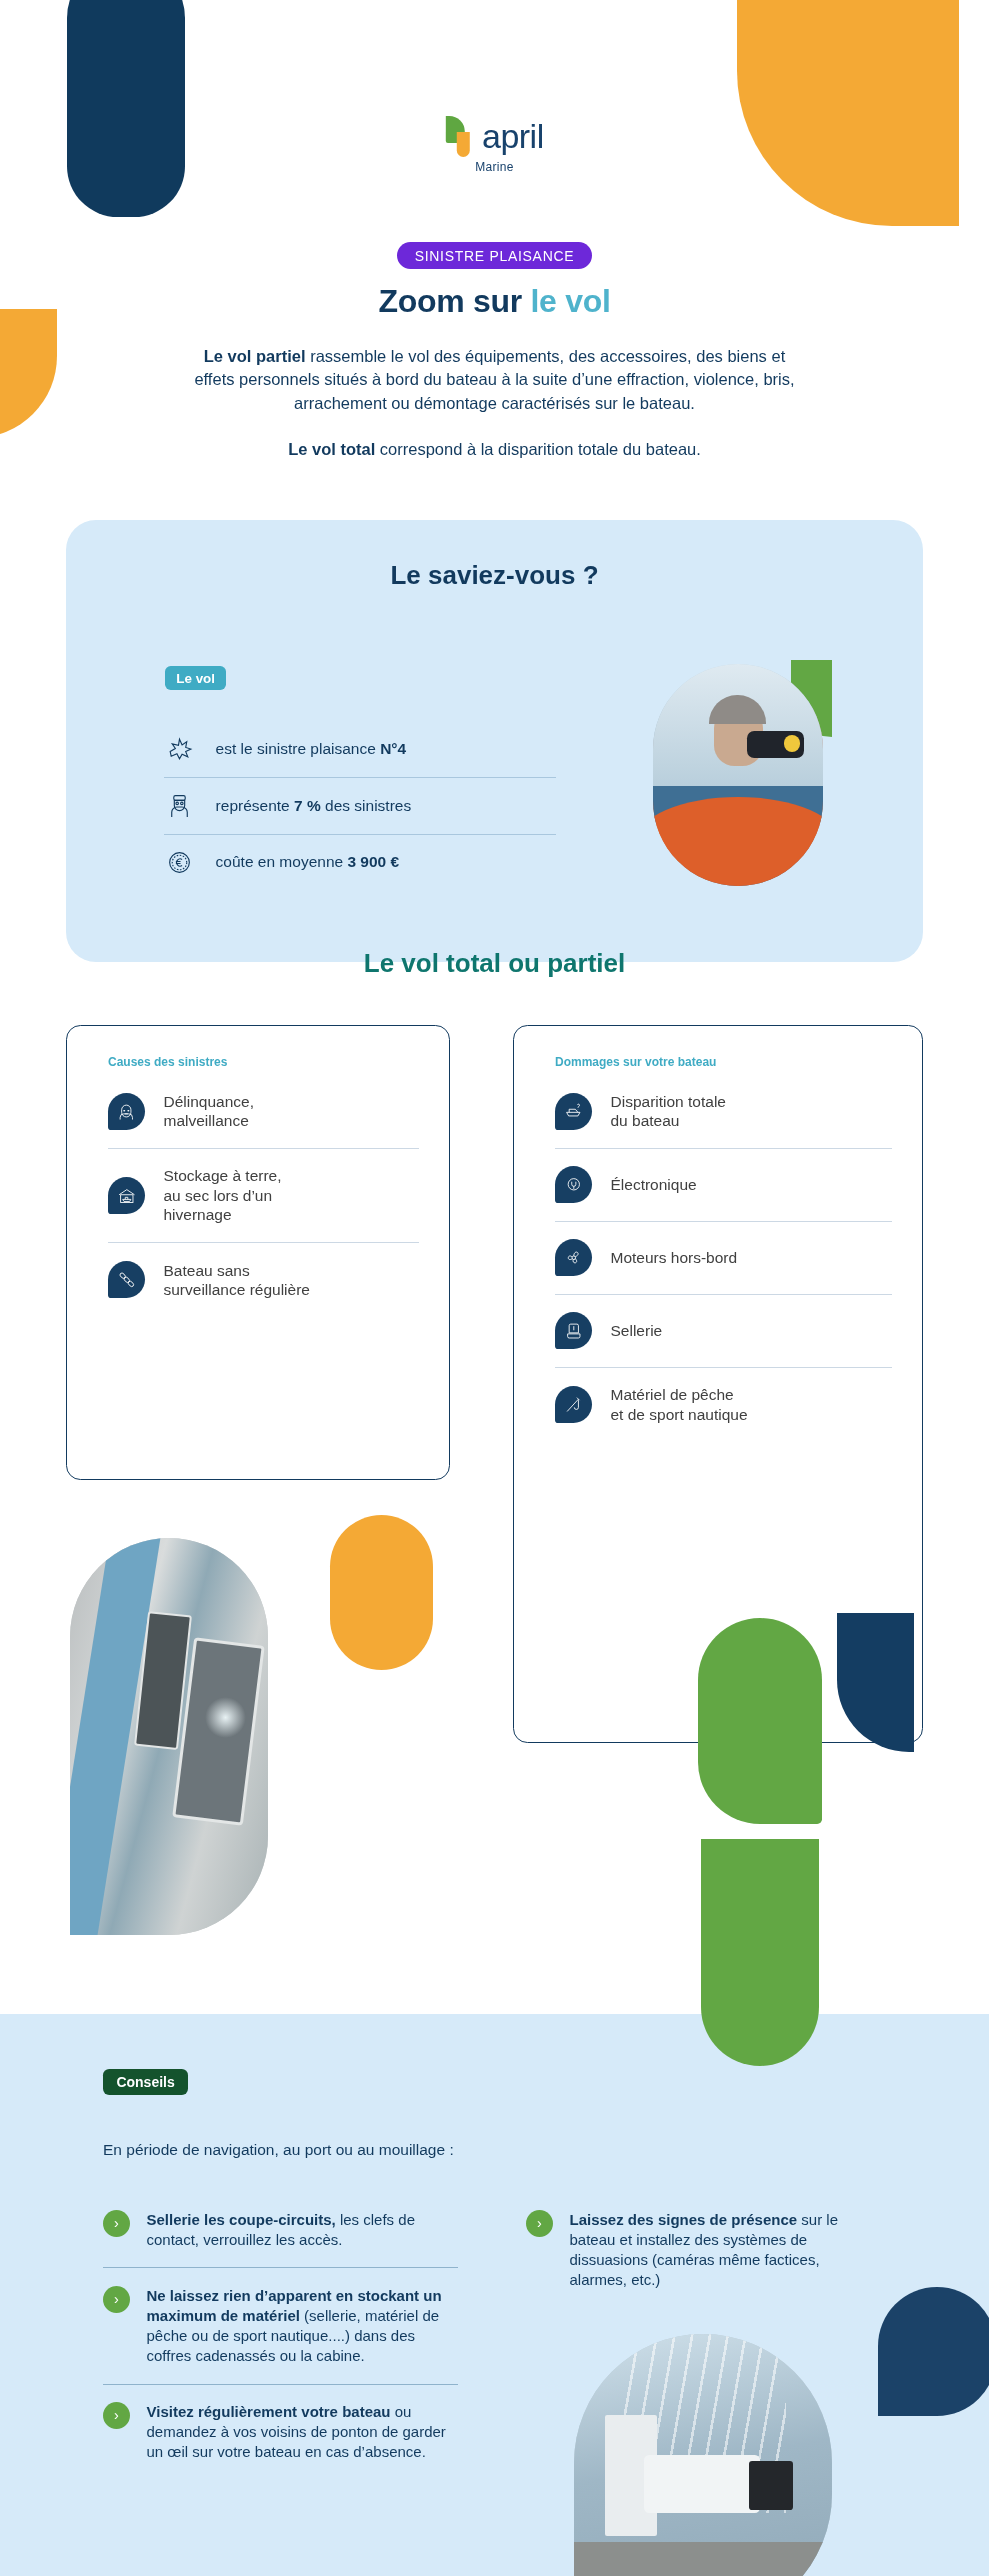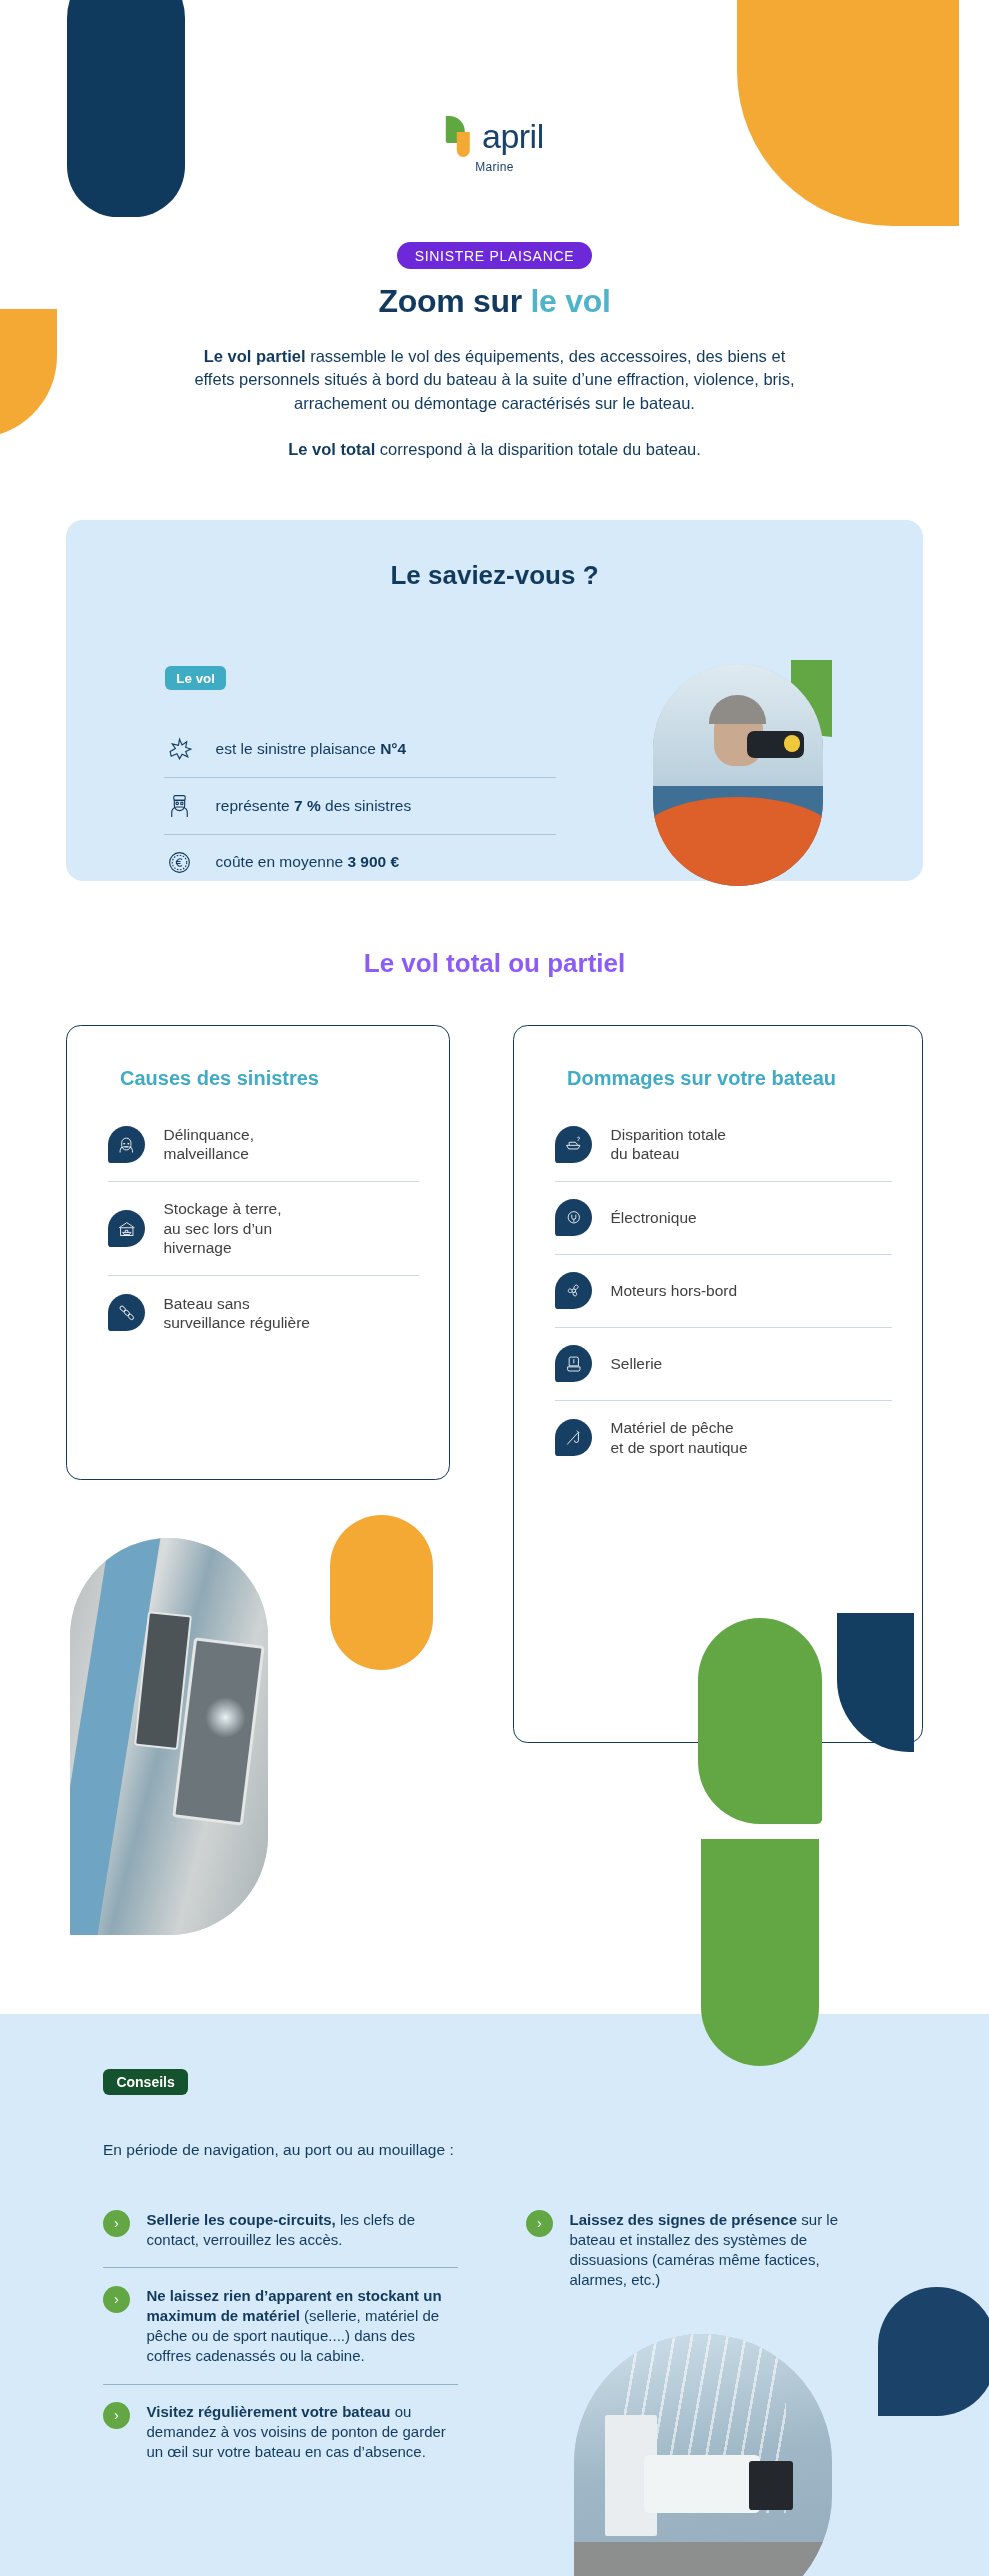--- a/index.html
+++ b/index.html
@@ -49,22 +49,22 @@
   .pill{display:inline-block;background:#6d28d9;color:#fff;border-radius:13.4px;
      padding:5.7px 17.5px;font-size:14px;letter-spacing:0.7px;}
   .hero{position:absolute;left:0;top:242px;width:989px;text-align:center;}
   .hero h1{margin:13.4px 0 0;font-size:32px;font-weight:700;color:#123a5e;letter-spacing:-0.3px;}
   .hero h1 .accent{color:#4fb3cc;}
   .hero p{width:608px;margin:25px auto 0;font-size:16.5px;line-height:1.42;color:#123a5e;}
   .hero p.second{margin-top:23px;text-align:center;}
   .hero b{font-weight:700;}
 
   
-  .saviez{position:absolute;left:66px;top:520px;width:857px;height:361px;
-    background:#d6eaf9;border-radius:17px;}
+  .saviez{position:absolute;left:66px;top:520px;width:857px;height:442px;
+    background:#d6eaf9;border-radius:30px;}
   .saviez h2{margin:0;padding-top:40px;text-align:center;font-size:26px;font-weight:700;color:#123a5e;}
   .saviez .badge{position:absolute;left:99px;top:146px;background:#3fabc4;color:#fff;
     font-size:13.4px;font-weight:700;padding:4.6px 11.3px;border-radius:5.7px;}
   .stats{position:absolute;left:98px;top:201px;width:392px;}
   .stat{display:flex;align-items:center;gap:20.6px;padding:12.4px 0;}
   .stat + .stat{border-top:0.5px solid #a9c7de;}
   .stat .ico{width:31px;height:31px;flex:0 0 31px;display:flex;align-items:center;justify-content:center;}
   .stat .txt{font-size:15.5px;color:#123a5e;}
   .stat .txt b{font-weight:700;}
   .saviez .photo{position:absolute;left:587px;top:144px;width:170px;height:222px;
@@ -80,28 +80,28 @@
      border-radius:28px 28px 0 0;}
   .saviez .photo .bino{position:absolute;left:55%;top:30%;width:57px;height:27px;background:#20242b;
      border-radius:7.2px;}
   .saviez .photo .bino:after{content:"";position:absolute;right:3.1px;top:4.6px;width:16.5px;height:16.5px;
      background:#f0c83c;border-radius:50%;}
   .saviez .green-chip{position:absolute;left:725px;top:140px;width:41px;height:77px;
      background:#62a744;border-radius:0 0 0 41px;}
 
   
   .sec-title{position:absolute;left:0;width:989px;text-align:center;font-size:26px;font-weight:700;
-     color:#8b5cf6;}
+     color:#0f766e;}
   .title-vol{top:948px;}
 
   .cols{position:absolute;left:0;top:1025px;width:989px;}
   .card{position:absolute;background:#fff;border:0.8px solid #123a5e;border-radius:14.4px;}
   .card-causes{left:66px;top:0;width:382px;height:453px;}
   .card-dommages{left:513px;top:0;width:408px;height:716px;}
-  .card h3{margin:12px;padding:29px 0 5.2px 41px;font-size:20px;font-weight:700;color:#3fabc4;}
+  .card h3{margin:0;padding:29px 0 5.2px 41px;font-size:12px;font-weight:700;color:#3fabc4;}
   .rows{padding:0 30px 0 41px;}
   .row{display:flex;align-items:center;gap:18.5px;padding:17.5px 0;}
   .row + .row{border-top:0.5px solid #ccd8e4;}
   .row .chip{width:37px;height:37px;flex:0 0 37px;background:#173f63;
      border-radius:18.5px 18.5px 18.5px 3.1px;display:flex;align-items:center;justify-content:center;}
   .row .label{font-size:15.5px;line-height:1.25;color:#404040;}
 
   
   .boat-photo{position:absolute;left:70px;top:1538px;width:198px;height:397px;
     border-radius:100px 100px 100px 0;overflow:hidden;background:#c7cbcd;}

